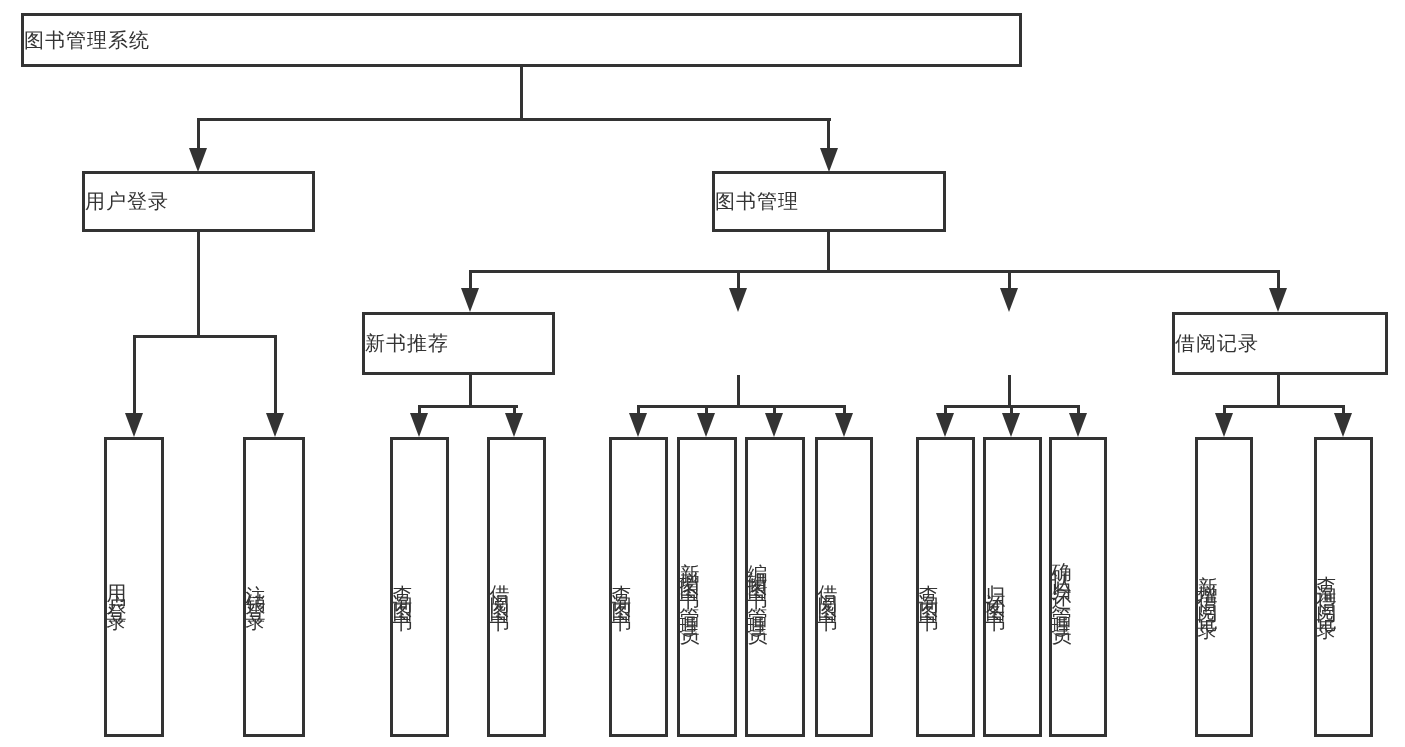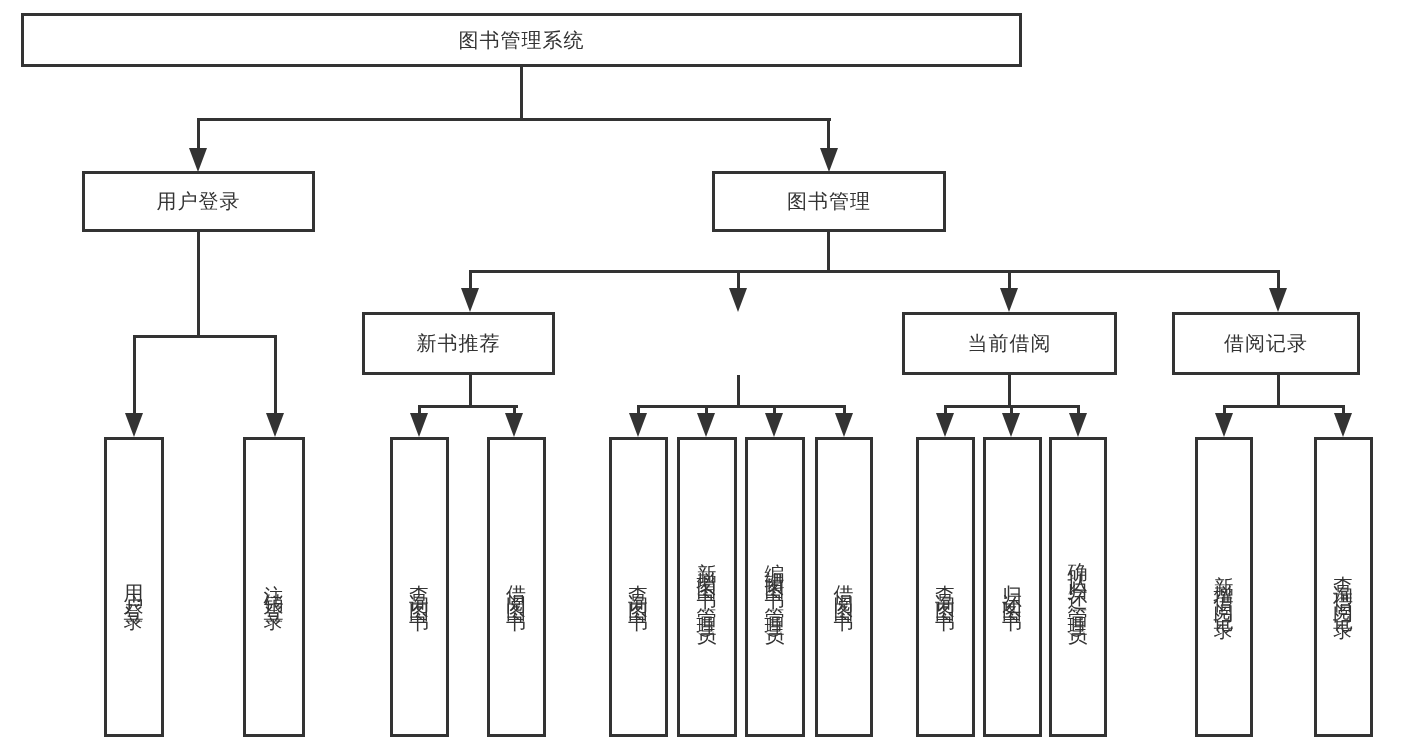--- a/index.html
+++ b/index.html
@@ -4,21 +4,21 @@
 <style>
   :root { --line:#333333; --text:#333333; --watermark:#b4b9c2; --background:#ffffff; }
   * { margin:0; padding:0; box-sizing:border-box; }
   body { font-family:"Liberation Sans", sans-serif; background:#fff; }
   .canvas {
     position:relative; width:1405px; height:747px;
     background:var(--background,#ffffff); overflow:hidden;
   }
   .box {
     position:absolute; border:3px solid var(--line,#333);
-    background:#fff; display:flex; align-items:center; justify-content:center;
+    background:#fff; display:flex; align-items:center; 
   }
   .lbl {
     color:var(--text,#333); font-size:20px; letter-spacing:1px; white-space:nowrap;
   }
   .vlbl {
     color:var(--text,#333); font-size:20px; white-space:nowrap;
     writing-mode:vertical-rl; text-orientation:mixed; letter-spacing:9px;
     line-height:1;
   }
   .line { position:absolute; background:var(--line,#333); }
@@ -104,24 +104,21 @@
   <div class="box" style="left:82px;top:171px;width:233px;height:61px">
     <span class="lbl">用户登录</span>
   </div>
   <div class="box" style="left:712px;top:171px;width:234px;height:61px">
     <span class="lbl">图书管理</span>
   </div>
 
   <div class="box" style="left:362px;top:312px;width:193px;height:63px">
     <span class="lbl">新书推荐</span>
   </div>
-  <div class="box" style="left:902px;top:312px;width:215px;height:63px">
-    <span class="lbl">当前借阅</span>
-  </div>
-  <div class="box" style="left:1172px;top:312px;width:188px;height:63px">
+  <div class="box" style="left:1172px;top:312px;width:216px;height:63px">
     <span class="lbl">借阅记录</span>
   </div>
 
   <div class="box" style="left:104px;top:437px;width:60px;height:300px">
     <span class="vlbl">用户登录</span>
   </div>
   <div class="box" style="left:243px;top:437px;width:62px;height:300px">
     <span class="vlbl">注销登录</span>
   </div>
 

